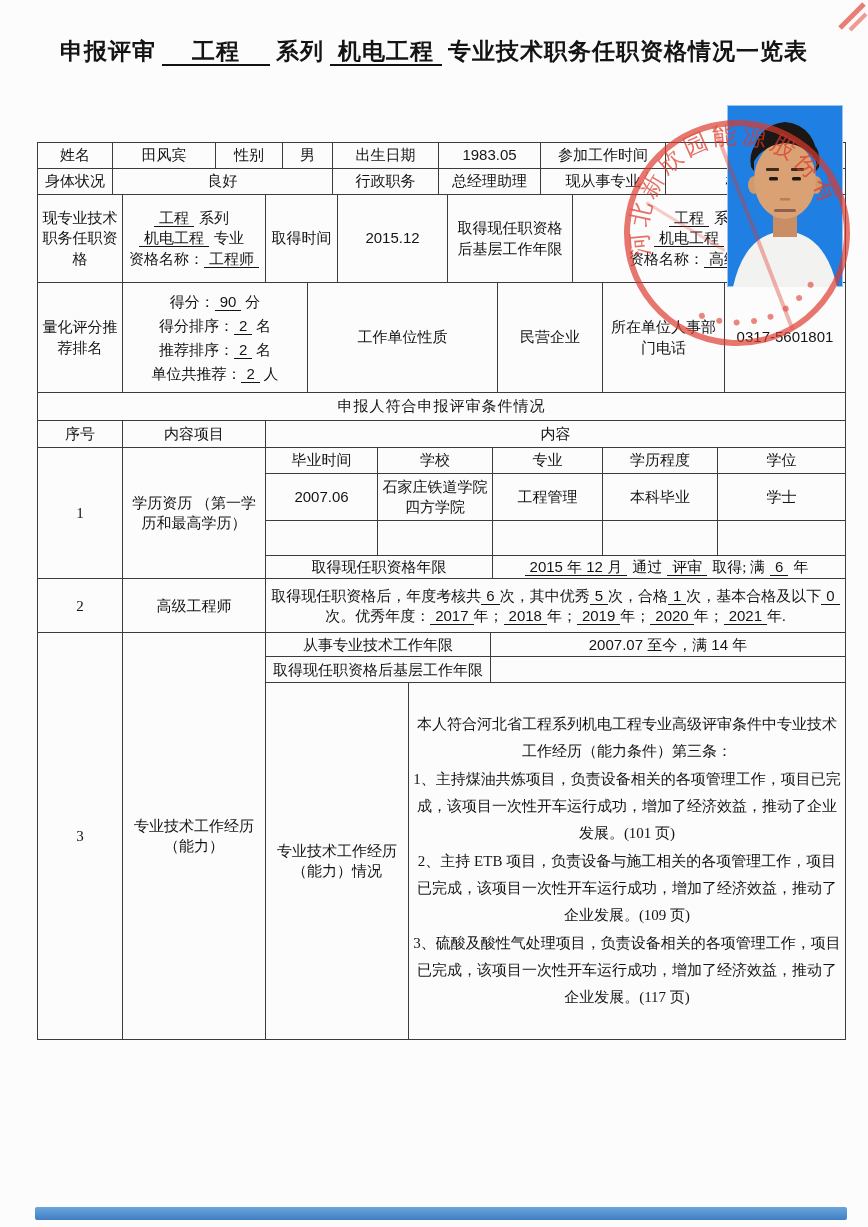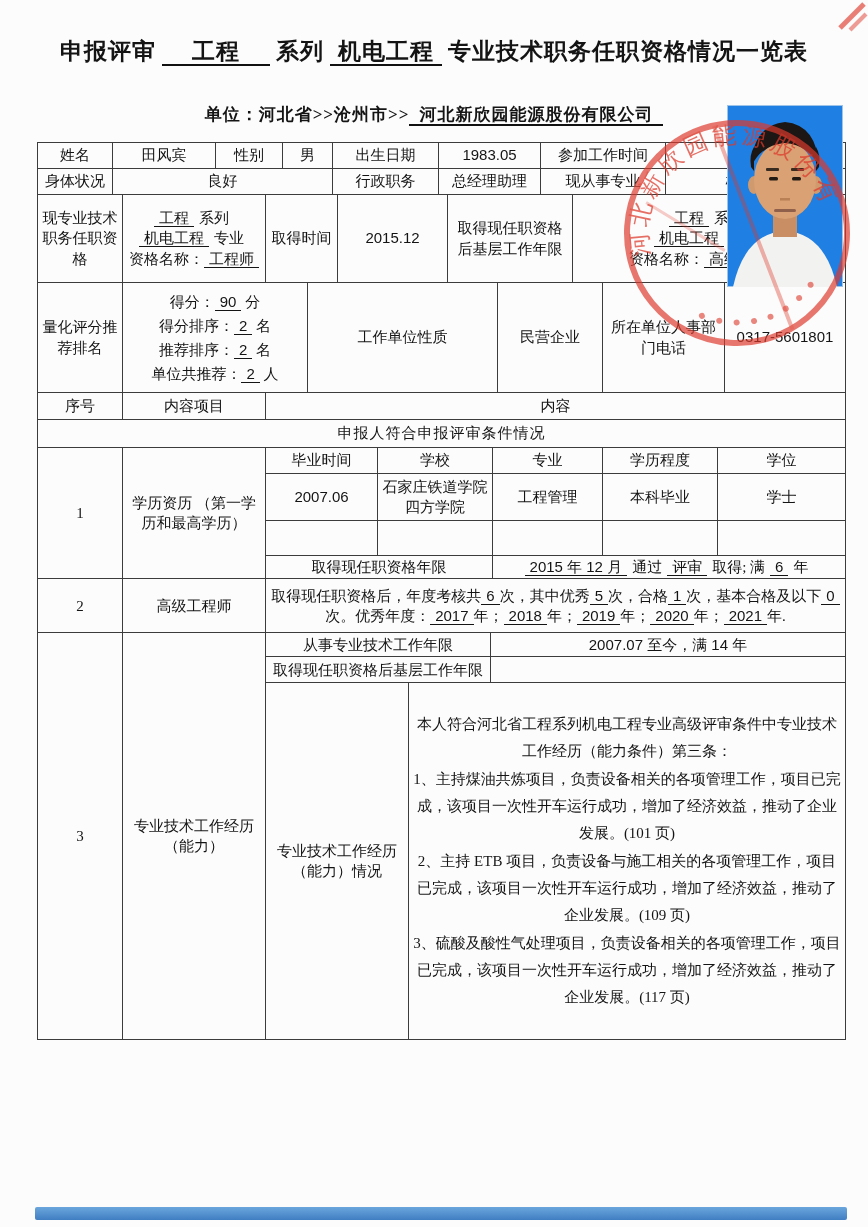--- a/index.html
+++ b/index.html
@@ -41,23 +41,20 @@
 </style>
 </head>
 <body>
 
 <div class="page">
 
   <div class="doc-title">
     <span>申报评审</span><span class="tu1">工程</span><span>系列</span><span class="tu2">机电工程</span><span>专业技术职务任职资格情况一览表</span>
   </div>
 
-  <div class="unit-line">
-    <span>单位：河北省&gt;&gt;沧州市&gt;&gt;</span><span class="uv">河北新欣园能源股份有限公司</span>
-  </div>
 
   <div class="tables">
 
     <table class="tbl">
       <colgroup>
           <col style="width:75px">
           <col style="width:103px">
           <col style="width:67px">
           <col style="width:50px">
           <col style="width:106px">
@@ -138,40 +135,40 @@
         <td>工作单位性质</td>
         <td>民营企业</td>
         <td>所在单位人事部门电话</td>
         <td class="val">0317-5601801</td>
       </tr>
     </tbody>
       </table>
 
     <table class="tbl">
       <colgroup>
+          <col style="width:808px">
+        </colgroup>
+      <tbody>
+          <tr style="height:28px">
+        <td class="sechead">申报人符合申报评审条件情况</td>
+      </tr>
+    </tbody>
+      </table>
+
+    <table class="tbl">
+      <colgroup>
           <col style="width:85px">
           <col style="width:143px">
           <col style="width:580px">
         </colgroup>
       <tbody>
           <tr style="height:27px">
         <td>序号</td>
         <td>内容项目</td>
         <td>内容</td>
-      </tr>
-    </tbody>
-      </table>
-
-    <table class="tbl">
-      <colgroup>
-          <col style="width:808px">
-        </colgroup>
-      <tbody>
-          <tr style="height:28px">
-        <td class="sechead">申报人符合申报评审条件情况</td>
       </tr>
     </tbody>
       </table>
 
     <table class="tbl">
       <colgroup>
           <col style="width:85px">
           <col style="width:143px">
           <col style="width:112px">
           <col style="width:115px">

